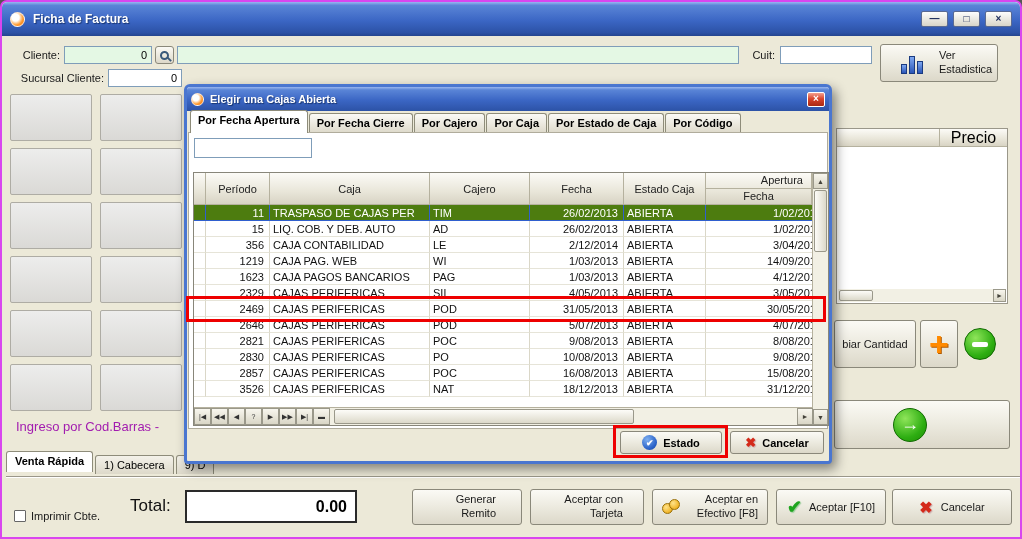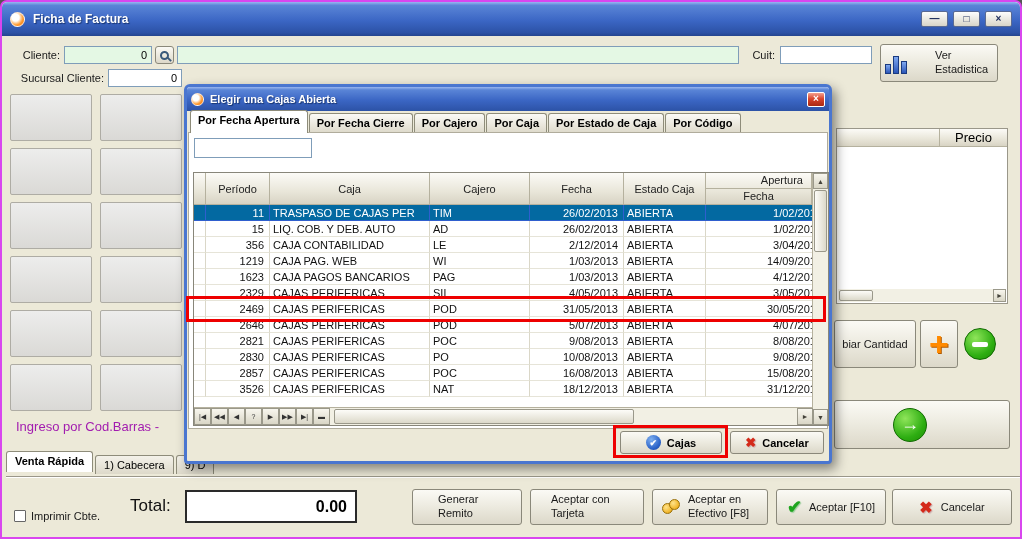--- a/index.html
+++ b/index.html
@@ -42,32 +42,32 @@
   .bars i{display:block;width:6px;background:linear-gradient(#7fa8f0,#2a55b8);border:1px solid #1a3a80}
 
   
   .mtab{height:19px;padding:3px 8px 0;font-size:11px;background:linear-gradient(#f4f2ea,#ddd9ca);
     border:1px solid #8e8c7a;border-bottom:none;border-radius:3px 3px 0 0;margin-right:2px;white-space:nowrap}
   .mtab.active{background:#fff;font-weight:bold;height:21px;position:relative;top:-2px;z-index:2}
   #main-tabs{left:4px;top:451px;display:flex;align-items:flex-end;position:absolute}
   .sep{left:4px;top:474px;width:1014px;height:0;border-top:1px solid #9a978a;border-bottom:1px solid #fff;position:absolute}
   .cb{width:12px;height:12px;background:#fff;border:1px solid #666;border-radius:1px}
   .total-box{border:2px solid #2a2a2a;background:#fff;font-size:16px;font-weight:bold;text-align:right;padding:6px 8px}
-  .fbtn span.wrap{display:block;text-align:left;line-height:1.25}
+  .fbtn span.wrap{display:block;text-align:right;line-height:1.25}
   .check{color:#1fa51f;font-size:18px;font-weight:bold;text-shadow:1px 1px 1px #9c9}
   .cross{color:#d42a1a;font-size:16px;font-weight:bold;text-shadow:1px 1px 1px #caa}
   .coins{position:relative;width:20px;height:16px}
   .coins i{position:absolute;width:11px;height:11px;border-radius:50%;background:radial-gradient(circle at 35% 35%,#ffe38a,#f0b428 70%,#b8860b);border:1px solid #9a7008}
   .coins i:nth-child(1){left:0;top:4px}.coins i:nth-child(2){left:7px;top:0}
 
   
   .rgrid{left:834px;top:126px;width:172px;height:176px;background:#fff;border:1px solid #9a978a;position:absolute}
   .rghead{height:18px;background:linear-gradient(#fcfbf7,#e8e5d8 60%,#d8d4c4);border-bottom:1px solid #b5b19e;display:flex}
   .rghead .spacer{width:103px;border-right:1px solid #b5b19e}
-  .rghead .pr{flex:1;font-size:13px;display:flex;align-items:center;justify-content:center}
+  .rghead .pr{flex:1;font-size:16px;display:flex;align-items:center;justify-content:center}
   .hstrip{position:absolute;left:1px;bottom:1px;right:1px;height:13px;background:#f2f0e4;display:flex;align-items:stretch}
   .sbtn{background:linear-gradient(#f8f6ee,#d9d6c6);border:1px solid #9a988a;color:#44423a;font-size:7px;
     display:flex;align-items:center;justify-content:center}
   .plus-glyph{color:#ff8a00;font-size:34px;font-weight:bold;line-height:1;text-shadow:1px 1px 0 #b05a00}
   .gcircle{border-radius:50%;background:radial-gradient(circle at 35% 30%,#8fe55a,#2eae12 62%,#1d8c04);
     border:1px solid #0f6a00;display:flex;align-items:center;justify-content:center}
 
   
   .dialog{left:182px;top:82px;width:648px;height:380px;background:#ece9d8;border:3px solid #4a76d0;
     border-radius:6px 6px 4px 4px;box-shadow:4px 5px 12px rgba(0,0,0,.45);position:absolute;z-index:50}
@@ -97,21 +97,21 @@
   .c-estado{width:82px;flex:none}
   .c-apertura{flex:1}
   .hcell.c-apertura{flex-direction:column;justify-content:stretch;align-items:stretch;padding:0}
   .hcell.c-apertura .ap1{flex:1;border-bottom:1px solid #b5b19e;text-align:right;padding:1px 8px 0 0}
   .hcell.c-apertura .ap2{flex:1;text-align:center;padding-top:1px}
   .grid-row{display:flex;height:16px}
   .grid-row .cell{border-right:1px solid #dad7c8;border-bottom:1px solid #e6e4d8;font-size:11px;line-height:14px;
     white-space:nowrap;overflow:hidden;color:#111;padding-top:1px}
   .cell.c-periodo,.cell.c-fecha,.cell.c-apertura{text-align:right;padding-right:5px}
   .cell.c-caja,.cell.c-cajero,.cell.c-estado{text-align:left;padding-left:3px}
-  .grid-row.selected .cell{background:#0369a1;color:#fff;border-right-color:#2f5fce;border-bottom-color:#2f5fce}
+  .grid-row.selected .cell{background:#4d7c0f;color:#fff;border-right-color:#2f5fce;border-bottom-color:#2f5fce}
   .vscroll{position:absolute;right:0;top:0;width:16px;height:252px;background:#f2f0e4;border-left:1px solid #b5b19e}
   .vthumb{position:absolute;left:1px;top:17px;width:13px;height:62px;background:linear-gradient(90deg,#fdfcf8,#dcd9ca);border:1px solid #9a988a;border-radius:2px}
   .gbottom{position:absolute;left:0;bottom:0;height:18px;width:619px;background:#ece9d8;border-top:1px solid #b5b19e;display:flex}
   .navbtn{width:17px;height:17px;background:linear-gradient(#f8f6ee,#d9d6c6);border:1px solid #9a988a;
     font-size:7px;color:#333;display:flex;align-items:center;justify-content:center;flex:none}
   .htrack{flex:1;position:relative;background:#f2f0e4}
   .hthumb{position:absolute;left:4px;top:1px;width:300px;height:15px;background:linear-gradient(#fdfcf8,#dcd9ca);border:1px solid #9a988a;border-radius:2px}
   .dlg-btn{position:absolute;height:23px;display:flex;align-items:center;justify-content:center;gap:6px;
     background:linear-gradient(180deg,#fbfaf5,#eceadf 50%,#dcd8c9);border:1px solid #8a887a;border-radius:3px;
     font-size:11px;font-weight:bold}
@@ -137,21 +137,21 @@
   </div>
 
   <div class="abs lbl" style="left:14px;top:47px;width:44px;text-align:right">Cliente:</div>
   <input class="abs tin green num" style="left: 62px; top: 44px; width: 88px; height: 18px;" value="0">
   <div class="abs bevel" style="left:153px;top:44px;width:19px;height:18px">
     <span class="mag"></span>
   </div>
   <input class="abs tin green" style="left: 175px; top: 44px; width: 562px; height: 18px;" value="">
   <div class="abs lbl" style="left:740px;top:47px;width:33px;text-align:right">Cuit:</div>
   <input class="abs tin" style="left: 778px; top: 44px; width: 92px; height: 18px;" value="">
-  <div class="abs bevel" style="left:878px;top:42px;width:118px;height:38px;justify-content:space-between;padding-left:4px;gap:16px">
+  <div class="abs bevel" style="left:878px;top:42px;width:118px;height:38px;justify-content:flex-start;padding-left:20px;gap:16px">
     <span class="bars">
         <i style="height:10px"></i>
         <i style="height:18px"></i>
         <i style="height:13px"></i>
       </span>
     <span class="fbtn">
         <span class="wrap" style="width:62px;text-align:left">Ver Estadistica</span>
       </span>
   </div>
   <div class="abs lbl" style="left:4px;top:70px;width:98px;text-align:right">Sucursal Cliente:</div>
@@ -399,21 +399,21 @@
           </span>
         <span class="htrack">
           <span class="hthumb"></span>
         </span>
         <span class="sbtn" style="width:16px;flex:none">►</span>
       </div>
     </div>
 
     <div class="dlg-btn" style="left:433px;top:344px;width:102px">
       <span class="bluecheck">✔</span>
-      <span>Cajas</span>
+      <span>Estado</span>
     </div>
     <div class="dlg-btn" style="left:543px;top:344px;width:94px">
       <span class="cross" style="font-size:13px">✖</span>
       <span>Cancelar</span>
     </div>
   </div>
 
   <div class="annot" style="left:184px;top:294px;width:640px;height:26px"></div>
   <div class="annot" style="left:611px;top:423px;width:115px;height:33px"></div>
 

